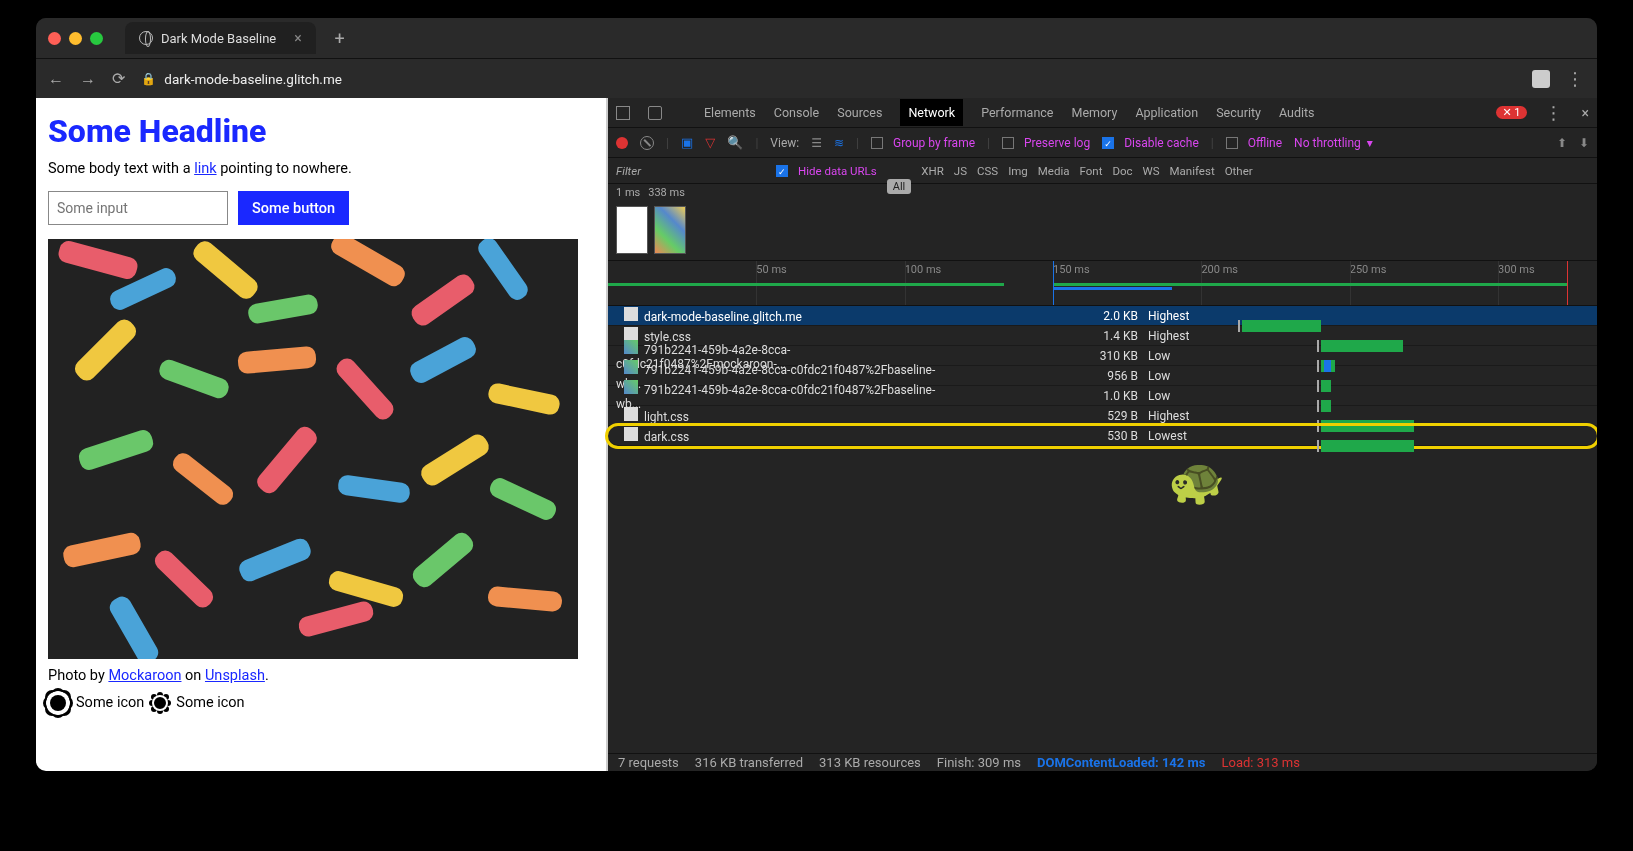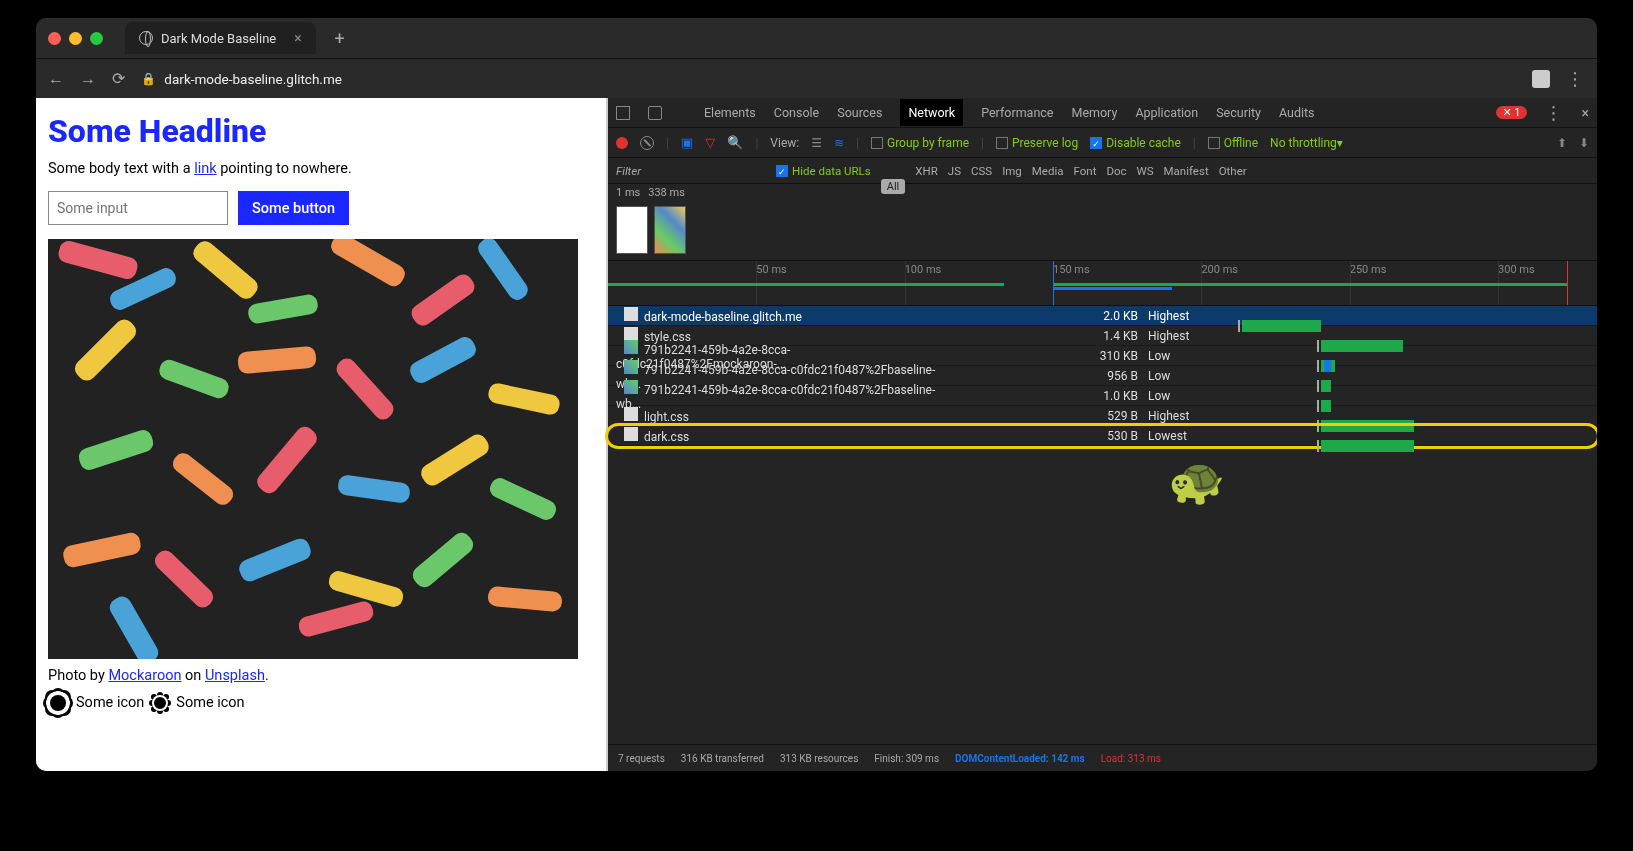--- a/index.html
+++ b/index.html
@@ -51,21 +51,21 @@
   .rec { width: 12px; height: 12px; background: #d33; border-radius: 50%; }
   .nosym { width: 14px; height: 14px; border: 1.5px solid #888; border-radius: 50%; position: relative; }
   .nosym:after { content:""; position:absolute; left:2px; top:5px; width:9px; height:1.5px; background:#888; transform: rotate(45deg); }
   .cam { color:#1a73e8; font-size: 13px; }
   .funnel { color:#d33; font-size: 13px; }
   .search-ico { color:#aaa; font-size: 13px; }
   .viewlbl { color:#aaa; }
   .chk { width:12px;height:12px;border:1px solid #777; display:inline-block; margin-right:4px; }
   .chk.on { background:#1a73e8; border-color:#1a73e8; }
   .chk.on:after { content:"✓"; color:#fff; font-size:9px; position:relative; top:-2px; left:1px; }
-  .tbitem { display:flex; align-items:center; gap:0; color:#84cc16; }
+  .tbitem { display:flex; align-items:center; gap:6px; color:#d946ef; }
   .filterrow { height: 26px; display: flex; align-items: center; padding: 0 8px; gap: 10px; border-bottom: 1px solid #111; font-size: 11.5px; }
   .filterinput { color:#aaa; font-style: italic; flex: 0 0 150px; }
   .pill { background:#aaa; color:#222; padding:1px 6px; border-radius:3px; font-size:11px;margin-top:32px; }
   .ftype { color:#aaa; cursor:pointer; }
   .meta { height: 20px; padding: 2px 8px; font-size: 11px; color:#aaa; display:flex; gap:8px; }
   .previews { height: 56px; padding: 2px 8px; display:flex; gap:6px; }
   .pv { width: 32px; height: 48px; background:#fff; border:1px solid #555; }
   .pv.img { background: linear-gradient(45deg,#e85,#6c6,#58c,#ec5); }
   .ruler { height: 46px; position: relative; border-top: 1px solid #111; border-bottom:1px solid #111; }
   .rlabel { position:absolute; top:2px; color:#888; font-size:11px; }
@@ -81,21 +81,21 @@
   .netrow { height: 20px; display:flex; align-items:center; font-size:12px; color:#ddd; border-bottom:1px solid #1a1a1a; position:relative; }
   .netrow.sel { background:#0b3a6b; color:#fff; }
   .netrow.hi { outline: 3px solid #f0d000; border-radius: 10px; z-index: 2; }
   .fico { display:inline-block; width:14px; height:14px; background:#ddd; margin: 0 6px 0 8px; position:relative; }
   .fico.css { background:#ddd; }
   .fico.img { background:linear-gradient(45deg,#58c,#6c6); }
   .wbar { position:absolute; height:12px; background:#1fa84a; top:4px; }
   .wbar.blue { background:#1a73e8; }
   .wbar.dashed { width:3px; background: repeating-linear-gradient(90deg,#aaa 0 2px,transparent 2px 4px); }
   .turtle { font-size: 46px; position: relative; left: 560px; top: 8px; }
-  .statusbar { height: 27px; border-top:1px solid #111; display:flex; align-items:center; padding:0 10px; gap:16px; font-size:10px; color:#aaa; }
+  .statusbar { height: 18px; border-top:1px solid #111; display:flex; align-items:center; padding:0 10px; gap:16px; font-size:13px; color:#aaa; }
   .stat-dcl { color:#1a73e8;font-weight:bold; }
   .stat-load { color:#d33; }
 </style>
 </head>
 <body>
 
 <div class="window">
 
   <div class="tabbar">
     <div class="trafficlights">

